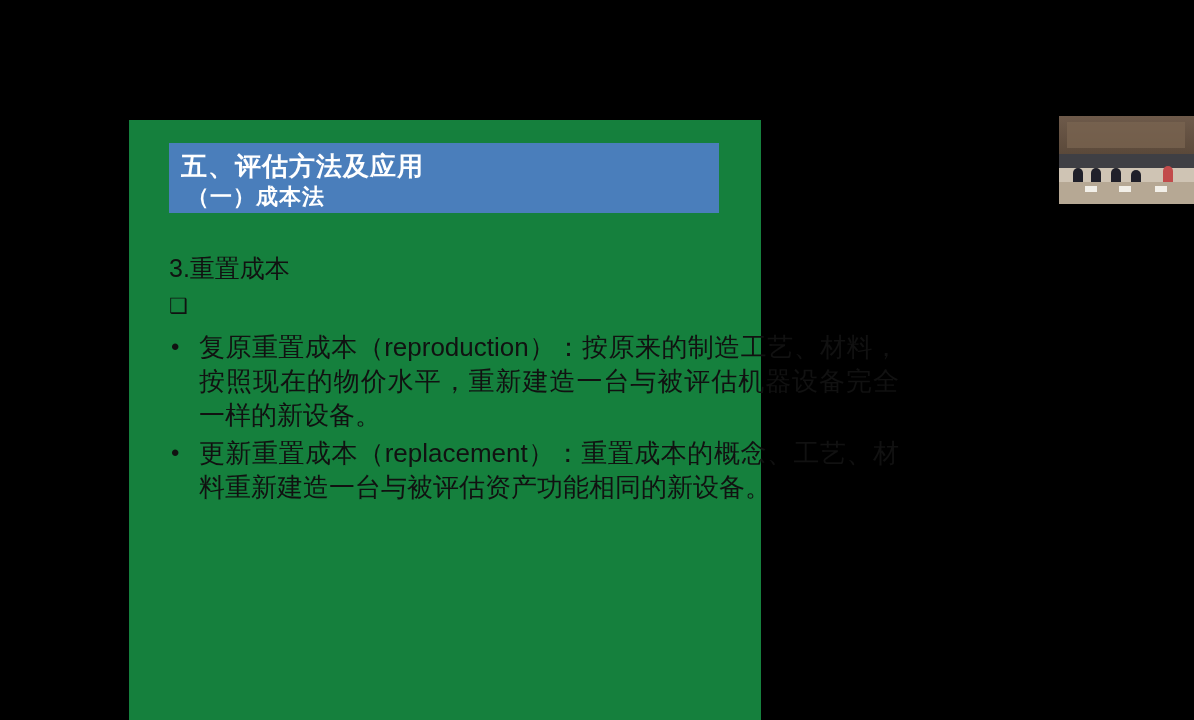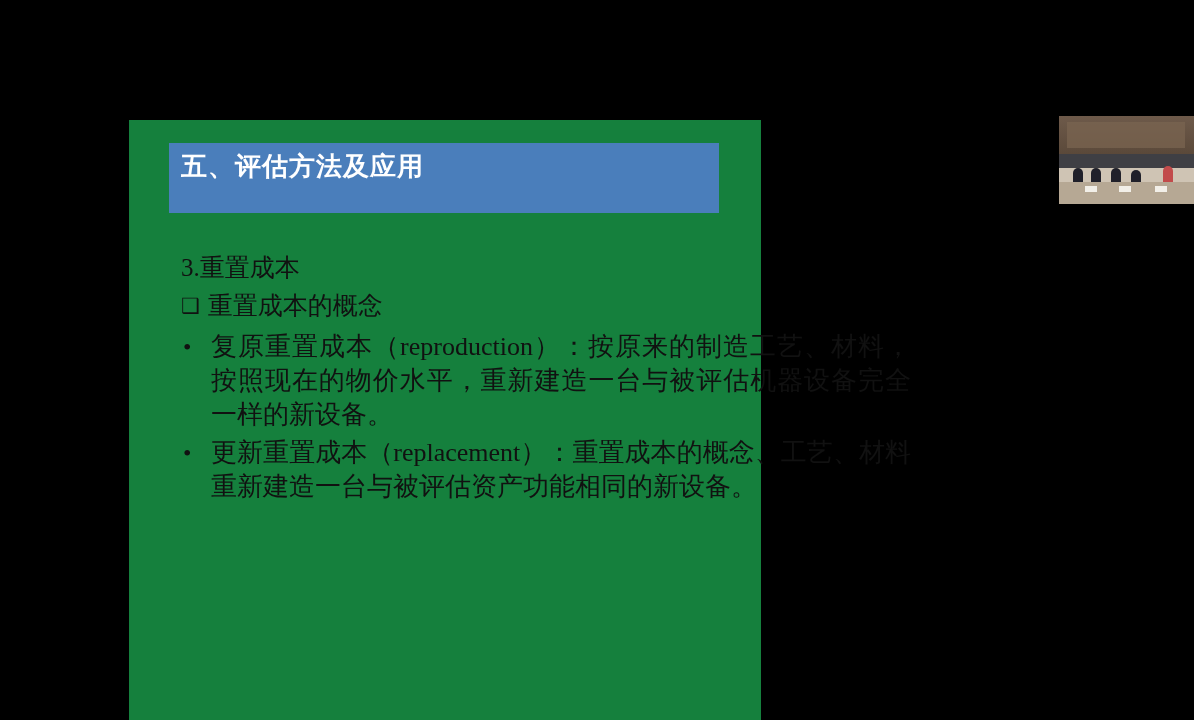--- a/index.html
+++ b/index.html
@@ -54,24 +54,23 @@
     font-size: 22px;
     font-weight: bold;
     letter-spacing: 1px;
     line-height: 28px;
     padding-left: 6px;
     white-space: nowrap;
   }
 
   #body-content {
     position: absolute;
-    left: 52px;
+    left: 40px;
     top: 130px;
     width: 730px;
-    font-family: Liberation Serif, serif;
   }
 
   .heading-num {
     font-size: 25px;
     color: #111111;
     line-height: 36px;
     margin-bottom: 2px;
   }
 
   .heading-square {
@@ -176,29 +175,29 @@
 </style>
 </head>
 <body>
 
 <div id="stage">
 
   <div id="slide">
 
     <div id="title-banner">
       <div class="banner-line1">五、评估方法及应用</div>
+      <div class="banner-line2">（一）成本法</div>
     </div>
 
     <div id="body-content">
 
       <div class="heading-num">3.重置成本</div>
 
       <div class="heading-square">
         <span class="sq">❑</span>
-        <span>重置成本的概念</span>
       </div>
 
       <div class="bullet-row">
         <span class="bullet-dot">•</span>
         <span class="bullet-text">复原重置成本（reproduction）：按原来的制造工艺、材料，按照现在的物价水平，重新建造一台与被评估机器设备完全一样的新设备。</span>
       </div>
 
       <div class="bullet-row">
         <span class="bullet-dot">•</span>
         <span class="bullet-text">更新重置成本（replacement）：重置成本的概念、工艺、材料重新建造一台与被评估资产功能相同的新设备。</span>

